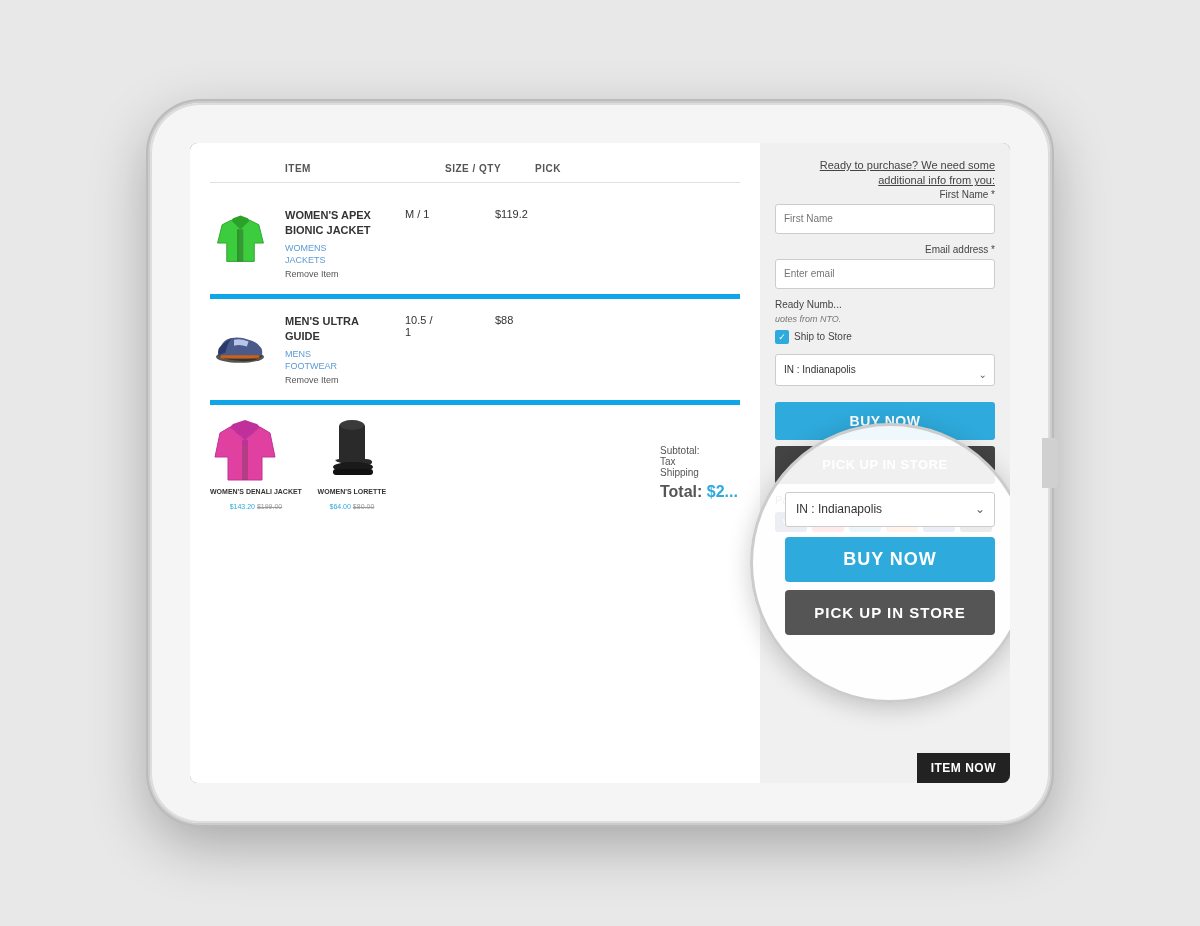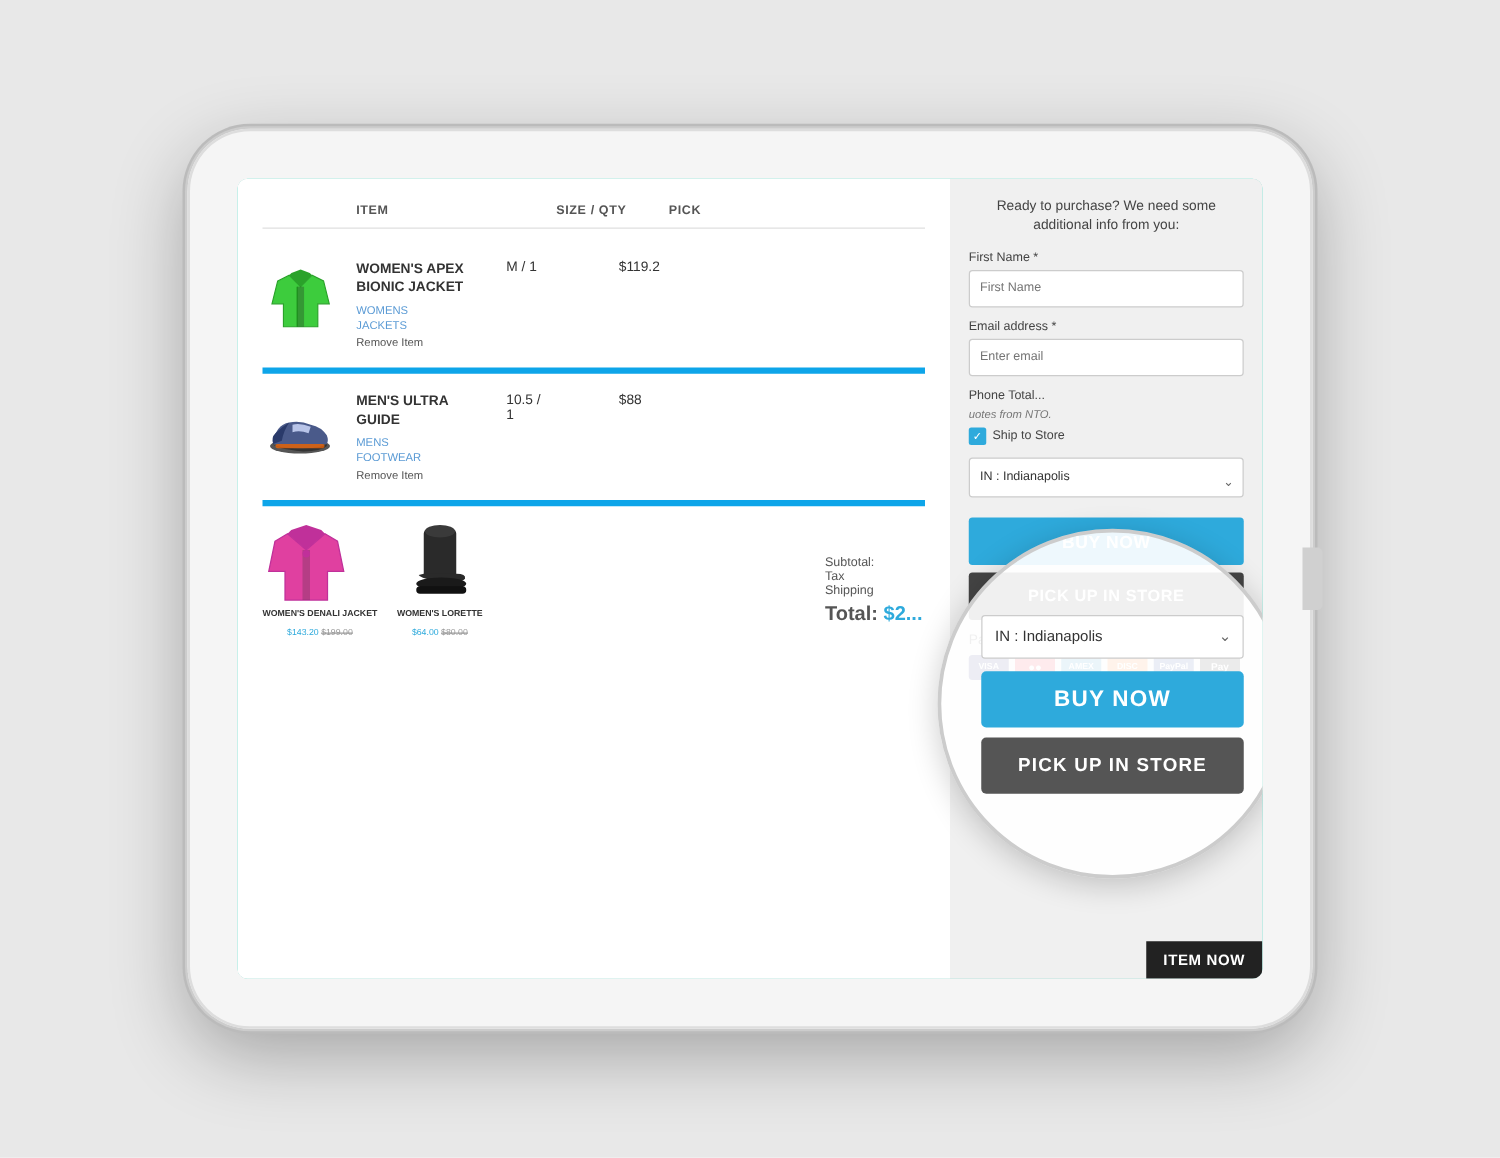--- a/index.html
+++ b/index.html
@@ -26,21 +26,21 @@
         inset 0 0 0 2px #ddd;
       position: relative;
       display: flex;
       align-items: center;
       justify-content: center;
     }
 
     .tablet-screen {
       width: 820px;
       height: 640px;
-      background: #5eead4;
+      background: #14532d;
       border-radius: 8px;
       overflow: hidden;
       display: flex;
       position: relative;
       box-shadow: inset 0 0 0 1px #ddd;
     }
 
     
     .cart-panel {
       flex: 1;
@@ -175,29 +175,30 @@
       padding: 15px;
       display: flex;
       flex-direction: column;
       position: relative;
       overflow: hidden;
     }
 
     .checkout-title {
       font-size: 11px;
       color: #444;
-      text-align: center;
+      text-align: right;
       line-height: 1.4;
-      margin-bottom: 12px;
+      text-decoration: underline;
     }
 
     .form-label {
       font-size: 10px;
       color: #444;
       margin-bottom: 4px;
+      text-align: right;
     }
 
     .form-input {
       width: 100%;
       height: 30px;
       border: 1px solid #ccc;
       border-radius: 3px;
       background: #fff;
       padding: 0 8px;
       font-size: 10px;
@@ -555,21 +556,21 @@
 
     <div class="checkout-panel">
       <div class="checkout-title">Ready to purchase? We need some additional info from you:</div>
 
       <div class="form-label">First Name *</div>
       <input class="form-input" type="text" placeholder="First Name" style="">
 
       <div class="form-label">Email address *</div>
       <input class="form-input" type="email" placeholder="Enter email" style="">
 
-      <div class="phone-label">Phone Total...</div>
+      <div class="phone-label">Ready Numb...</div>
 
       <div class="sms-notice">uotes from NTO.</div>
 
       <div class="checkbox-row">
         <div class="checkbox-box">
           <span class="checkbox-check">✓</span>
         </div>
         <span class="checkbox-label">Ship to Store</span>
       </div>
 

